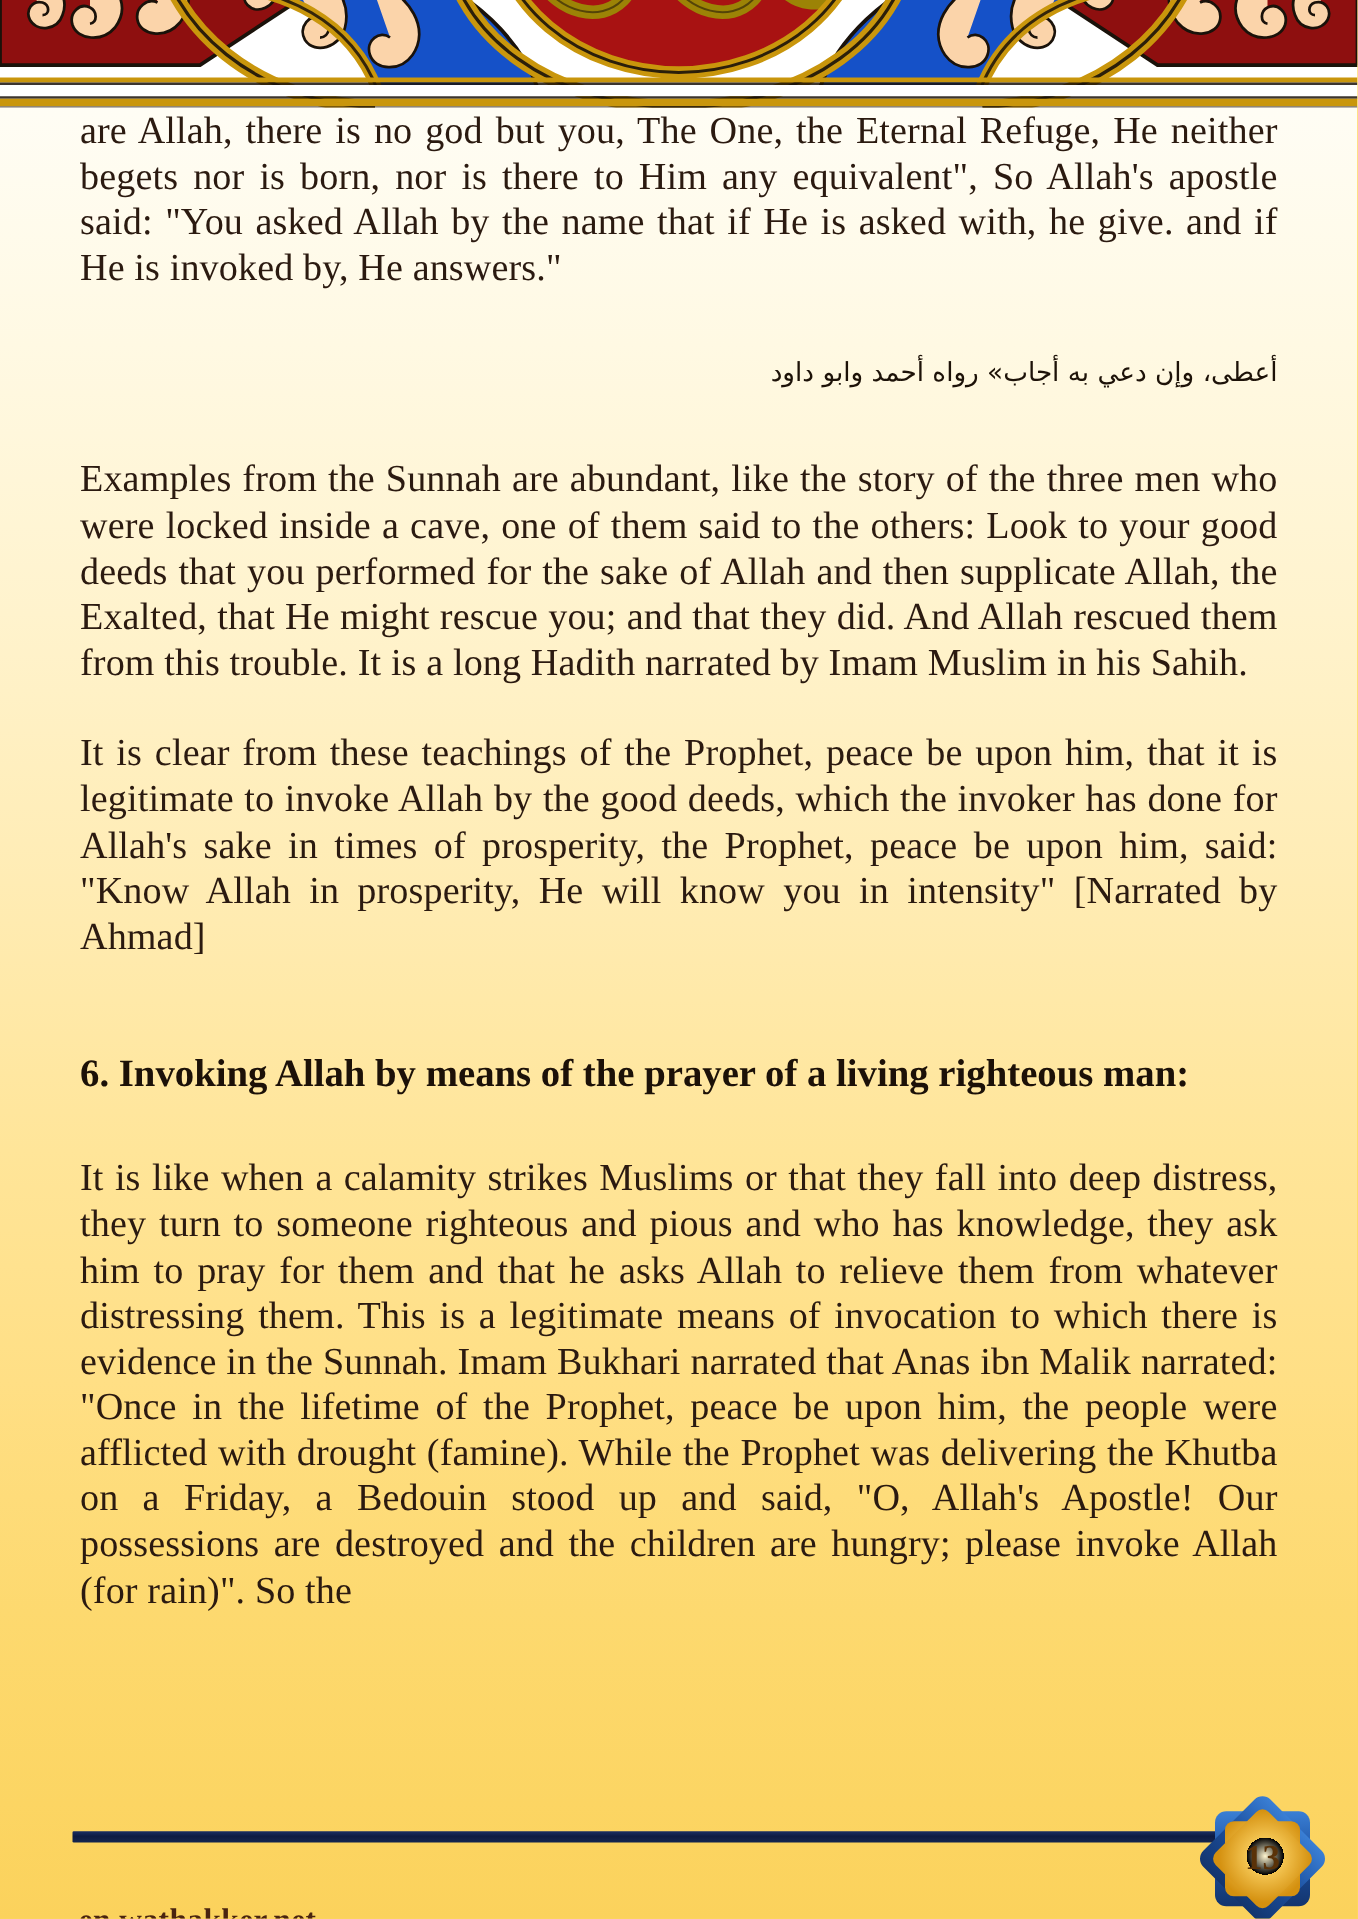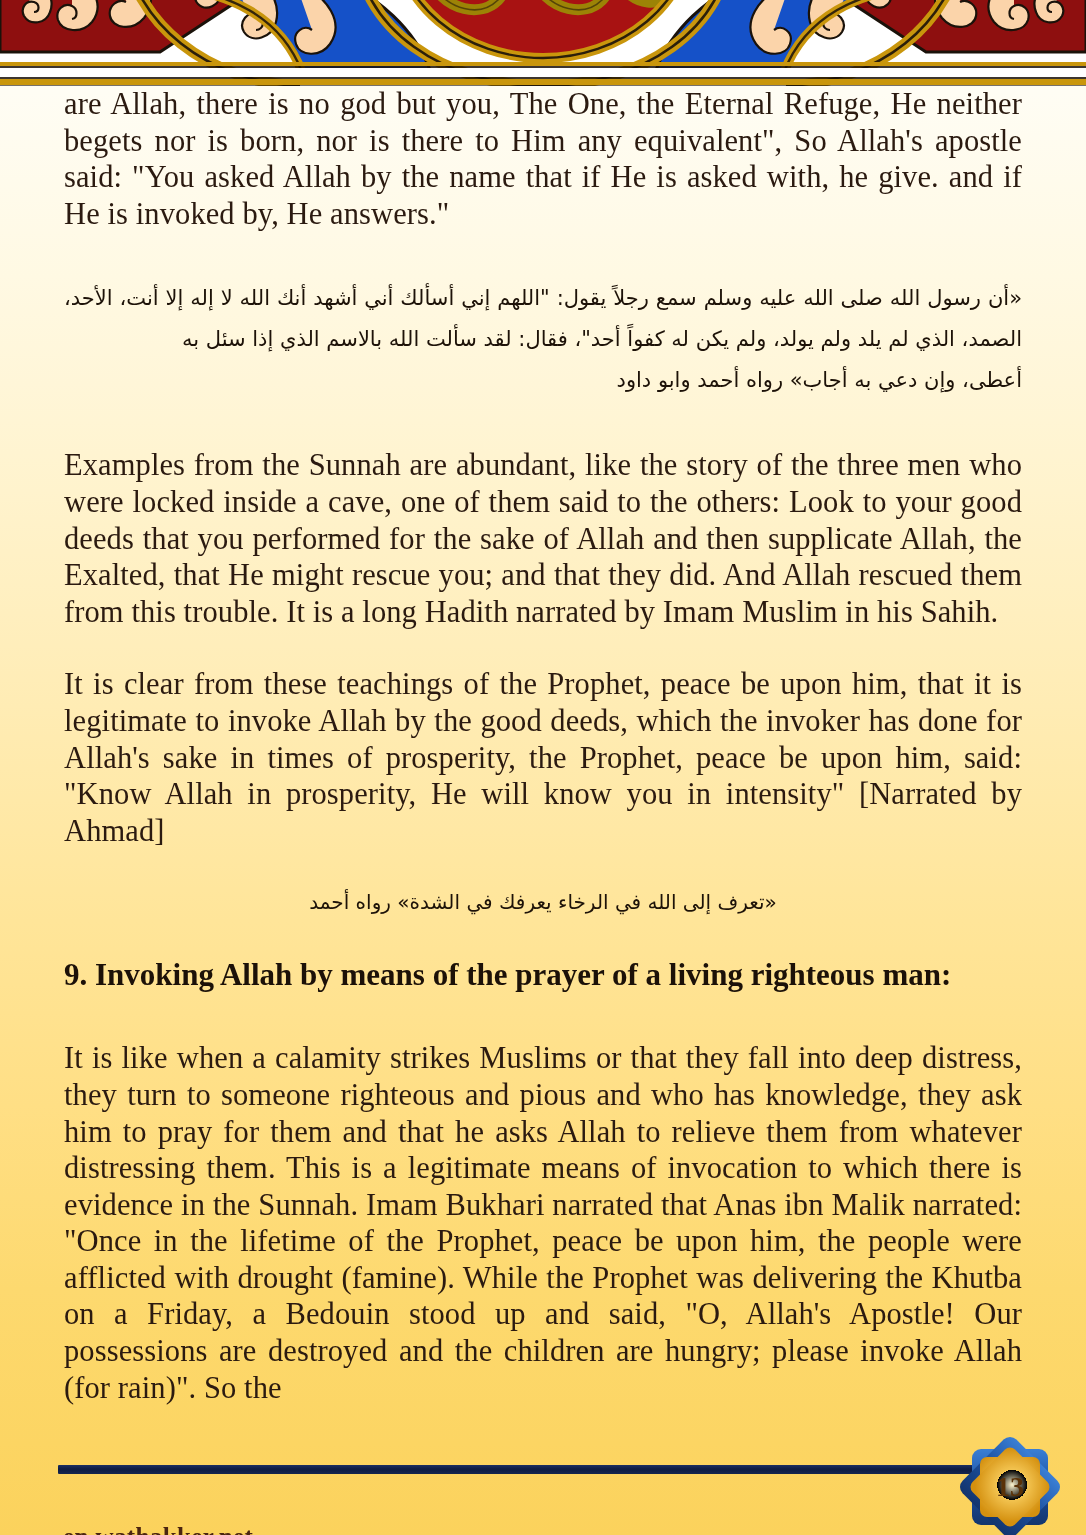--- a/index.html
+++ b/index.html
@@ -257,39 +257,37 @@
   </div>
 
   <div class="content">
     <div class="text-col">
 
       <p class="para p-first">are Allah, there is no god but you, The One, the Eternal Refuge, He neither begets nor is born, nor is there to Him any equivalent", So Allah's apostle said: "You asked Allah by the name that if He is asked with, he give. and if He is invoked by, He answers."</p>
 
       <div class="gap-lg"></div>
 
       <div class="arabic-block">
-        <span>«أن رسول الله صلى الله عليه وسلم سمع رجلاً يقول: "اللهم إني أسألك أني أشهد أنك الله لا إله إلا أنت، الأحد، الصمد، الذي لم يلد ولم يولد، ولم يكن له كفواً أحد"، فقال: لقد سألت الله بالاسم الذي إذا سئل به</span>
         <span class="last-line">أعطى، وإن دعي به أجاب» رواه أحمد وابو داود</span>
       </div>
 
       <div class="gap-lg"></div>
 
       <p class="para">Examples from the Sunnah are abundant, like the story of the three men who were locked inside a cave, one of them said to the others: Look to your good deeds that you performed for the sake of Allah and then supplicate Allah, the Exalted, that He might rescue you; and that they did. And Allah rescued them from this trouble. It is a long Hadith narrated by Imam Muslim in his Sahih.</p>
 
       <div class="gap-md"></div>
 
       <p class="para">It is clear from these teachings of the Prophet, peace be upon him, that it is legitimate to invoke Allah by the good deeds, which the invoker has done for Allah's sake in times of prosperity, the Prophet, peace be upon him, said: "Know Allah in prosperity, He will know you in intensity" [Narrated by Ahmad]</p>
 
       <div class="gap-md"></div>
 
-      <p class="arabic-center">«تعرف إلى الله في الرخاء يعرفك في الشدة» رواه أحمد</p>
 
       <div class="gap-md"></div>
 
-      <h2 class="heading">9. Invoking Allah by means of the prayer of a living righteous man:</h2>
+      <h2 class="heading">6. Invoking Allah by means of the prayer of a living righteous man:</h2>
 
       <div class="gap-lg"></div>
 
       <p class="para">It is like when a calamity strikes Muslims or that they fall into deep distress, they turn to someone righteous and pious and who has knowledge, they ask him to pray for them and that he asks Allah to relieve them from whatever distressing them. This is a legitimate means of invocation to which there is evidence in the Sunnah. Imam Bukhari narrated that Anas ibn Malik narrated: "Once in the lifetime of the Prophet, peace be upon him, the people were afflicted with drought (famine). While the Prophet was delivering the Khutba on a Friday, a Bedouin stood up and said, "O, Allah's Apostle! Our possessions are destroyed and the children are hungry; please invoke Allah (for rain)". So the</p>
 
     </div>
   </div>
 
   <div class="footer">
     <div class="footer-rule"></div>

